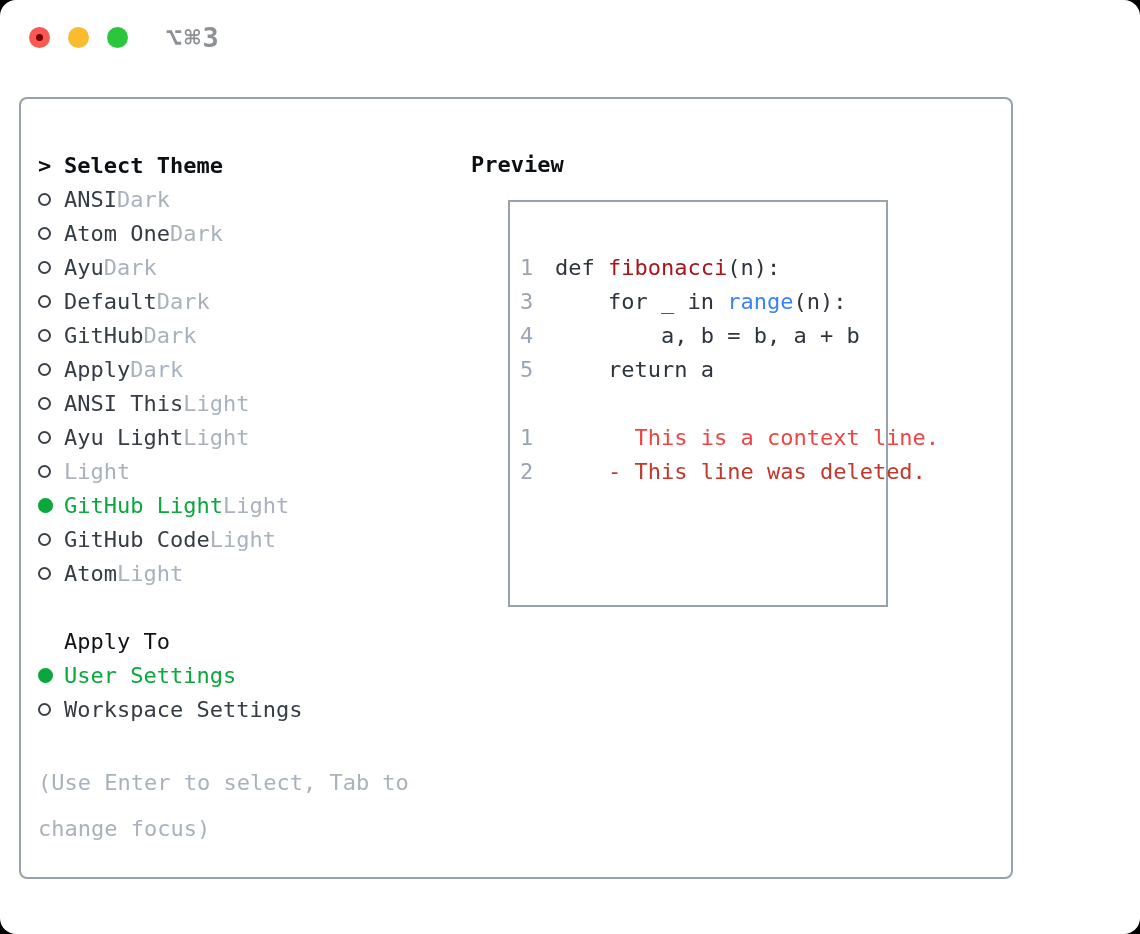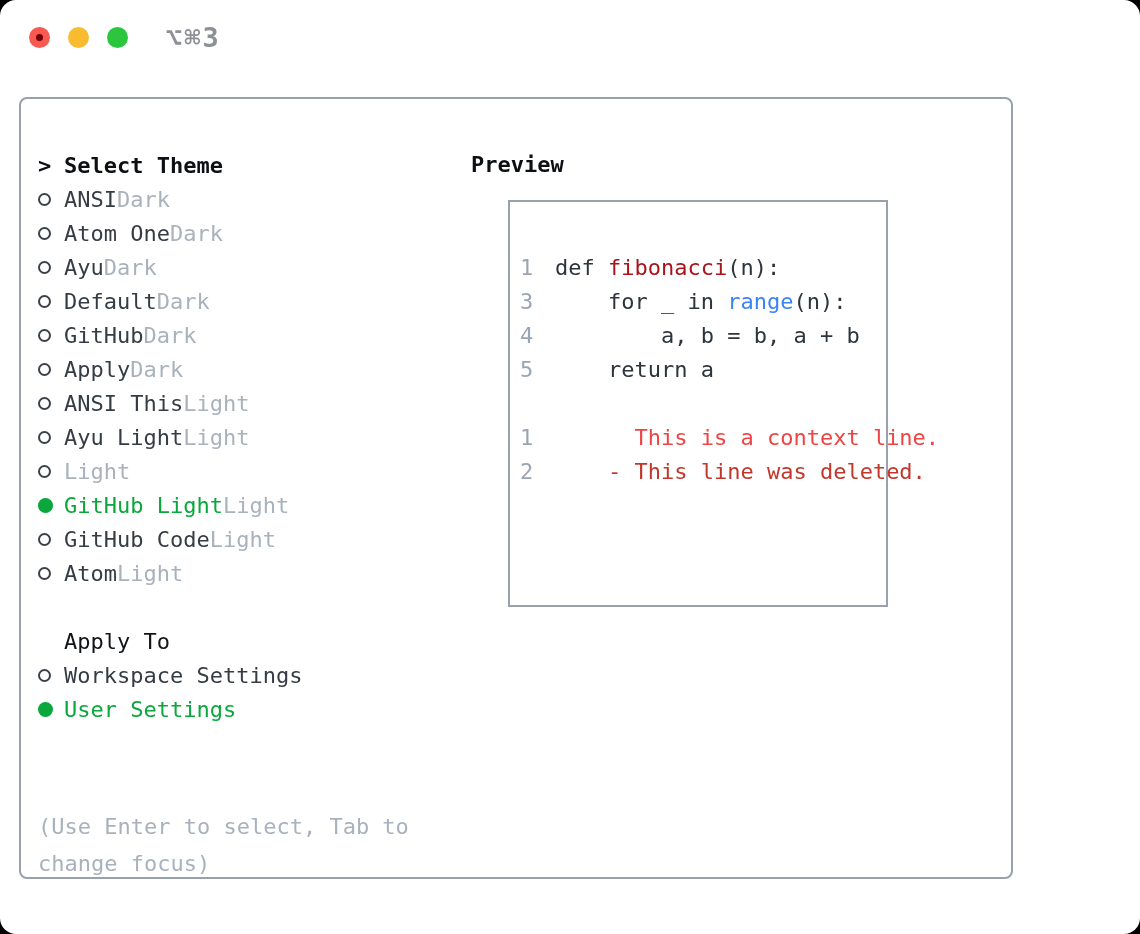--- a/index.html
+++ b/index.html
@@ -35,21 +35,21 @@
   .b{width:13px;height:13px;border:2px solid #3a414a;border-radius:50%;box-sizing:border-box;}
   .b.sel{width:15px;height:15px;border:none;background:#0aa73c;}
   .cursor{font-weight:bold;color:#0c0f13;}
   .h-bold{font-weight:bold;color:#0c0f13;}
   .h-plain{color:#101317;}
   .variant{color:#a9b2bc;}
   .name.sel{color:#0aa73c;}
   .blank{height:34px;}
   
   .left{position:absolute;left:17px;top:49px;}
-  .hint{width:400px;font-size:22px;line-height:37px;color:#a9b2bc;white-space:pre-wrap;margin-top:48px;}
+  .hint{width:400px;font-size:22px;line-height:46px;color:#a9b2bc;white-space:pre-wrap;}
   
   .preview-title{position:absolute;left:450px;top:49px;font-size:22px;line-height:34px;font-weight:bold;color:#0c0f13;}
   .preview-box{
     position:absolute;left:487px;top:101px;width:380px;height:407px;
     border:2px solid #99a1ac;background:#fff;box-sizing:border-box;
   }
   .code{padding:49px 0 0 10px;}
   .cl{height:34px;font-size:22px;line-height:34px;white-space:pre;}
   .ln{display:inline-block;width:14px;margin-right:21px;color:#9aa5b1;}
   .c-fg{color:#2e343c;}
@@ -94,22 +94,22 @@
           <div class="row"><span class="prefix"><span class="b"></span></span><span class="name">Atom</span> <span class="variant">Light</span></div>
         </div>
 
       <div class="blank"></div>
 
       <div class="row">
         <span class="prefix"></span><span class="h-plain">Apply To</span>
       </div>
 
       <div id="apply-list">
+          <div class="row"><span class="prefix"><span class="b sel"></span></span><span class="name sel">User Settings</span></div>
           <div class="row"><span class="prefix"><span class="b"></span></span><span class="name">Workspace Settings</span></div>
-          <div class="row"><span class="prefix"><span class="b sel"></span></span><span class="name sel">User Settings</span></div>
         </div>
 
       <div class="blank"></div>
 
       <div class="hint">(Use Enter to select, Tab to change focus)</div>
     </div>
 
     <div class="preview-title">Preview</div>
 
     <div class="preview-box">

